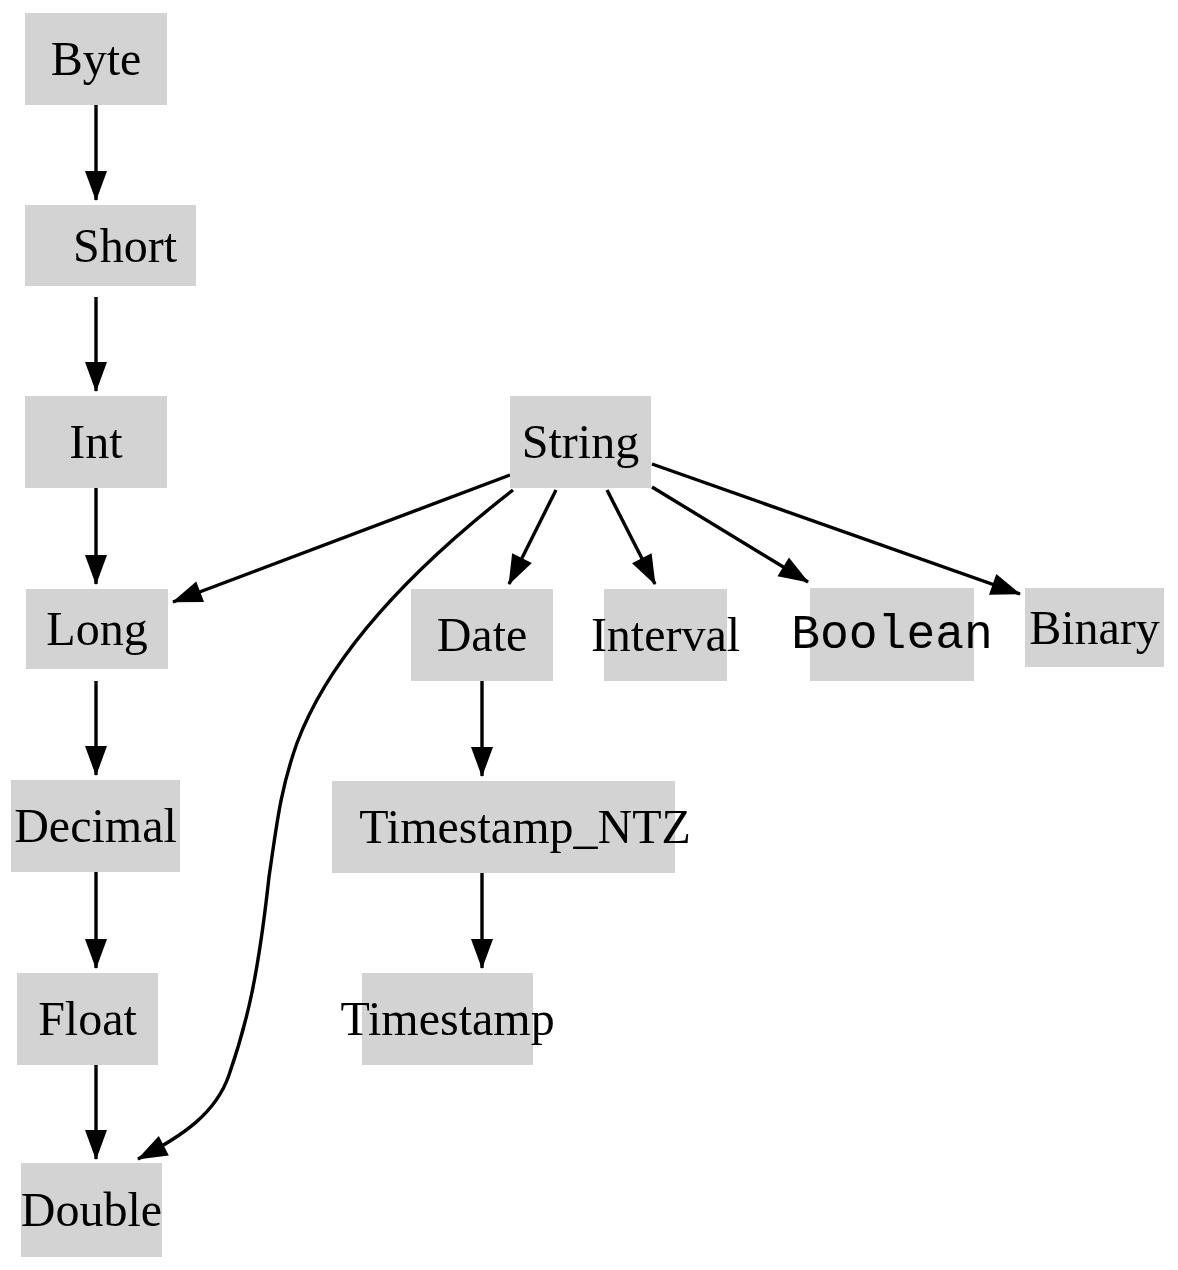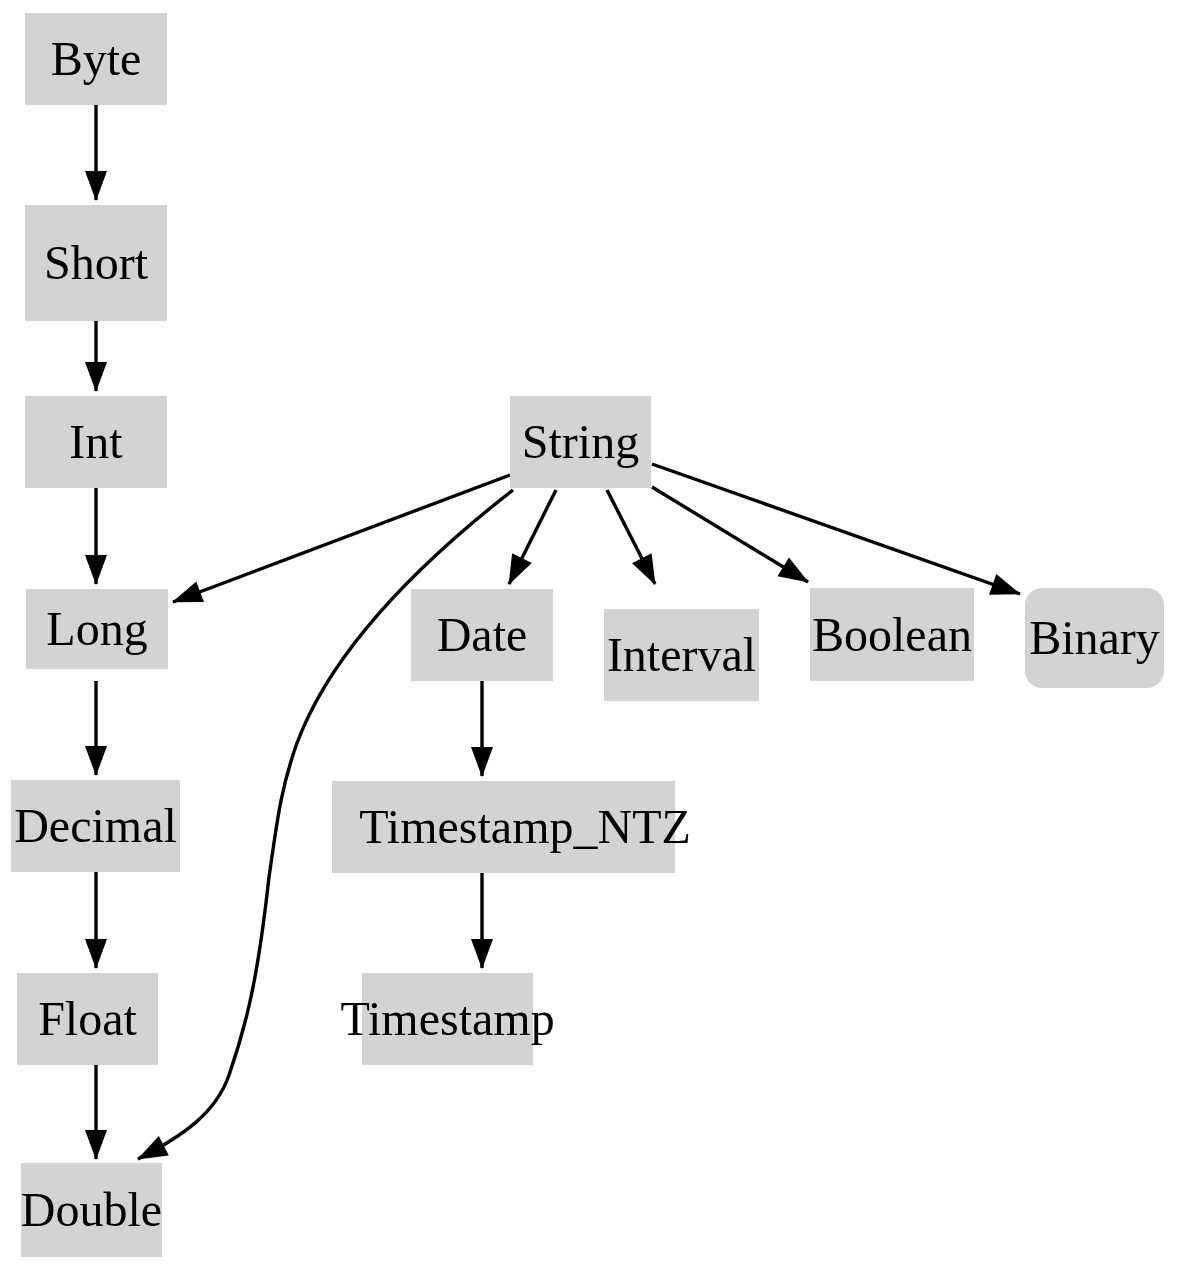--- a/index.html
+++ b/index.html
@@ -62,27 +62,27 @@
     <path class="edge" d="M513,490 C432,553 334,644 297,743 C280,791 277,823 269,877 C258,977 247,1023 229,1075 C216,1113 183,1136 138,1159" marker-end="url(#arrowhead)"></path>
     <path class="edge" d="M556,490 L509,584" marker-end="url(#arrowhead)"></path>
     <path class="edge" d="M607,490 L655,584" marker-end="url(#arrowhead)"></path>
     <path class="edge" d="M652,487 L808,582" marker-end="url(#arrowhead)"></path>
     <path class="edge" d="M652,464 L1020,594" marker-end="url(#arrowhead)"></path>
     <path class="edge" d="M482,681 L482,776" marker-end="url(#arrowhead)"></path>
     <path class="edge" d="M482,873 L482,968" marker-end="url(#arrowhead)"></path>
   </svg>
 
   <div class="node" style="left:25px;  top:13px;   width:142px; height:92px;">Byte</div>
-  <div class="node" style="left:25px;  top:205px;  width:142px; height:116px;">Short</div>
+  <div class="node" style="left:25px;  top:205px;  width:142px; height:81px;padding-left:29px;">Short</div>
   <div class="node" style="left:25px;  top:396px;  width:142px; height:92px;">Int</div>
   <div class="node" style="left:26px;  top:589px;  width:142px; height:80px;">Long</div>
   <div class="node" style="left:11px;  top:780px;  width:169px; height:92px;">Decimal</div>
   <div class="node" style="left:17px;  top:973px;  width:141px; height:92px;">Float</div>
   <div class="node" style="left:21px;  top:1163px; width:141px; height:94px;">Double</div>
   <div class="node" style="left:510px; top:396px;  width:141px; height:92px;">String</div>
   <div class="node" style="left:411px; top:589px;  width:142px; height:92px;">Date</div>
-  <div class="node" style="left:604px; top:589px;  width:155px; height:92px;margin-top:20px;">Interval</div>
-  <div class="node" style="left:810px; top:588px;  width:164px; height:93px;">Boolean</div>
-  <div class="node" style="left:1025px;top:588px;  width:139px; height:100px;border-radius:17px;">Binary</div>
+  <div class="node" style="left:604px; top:589px;  width:123px; height:92px;">Interval</div>
+  <div class="node" style="left:810px; top:588px;  width:164px; height:93px;font-family:Liberation Mono, monospace;">Boolean</div>
+  <div class="node" style="left:1025px;top:588px;  width:139px; height:79px;">Binary</div>
   <div class="node" style="left:332px; top:781px;  width:300px; height:92px;padding-left:43px;">Timestamp_NTZ</div>
   <div class="node" style="left:362px; top:973px;  width:171px; height:92px;">Timestamp</div>
 
 </div>
 
 </body></html>

